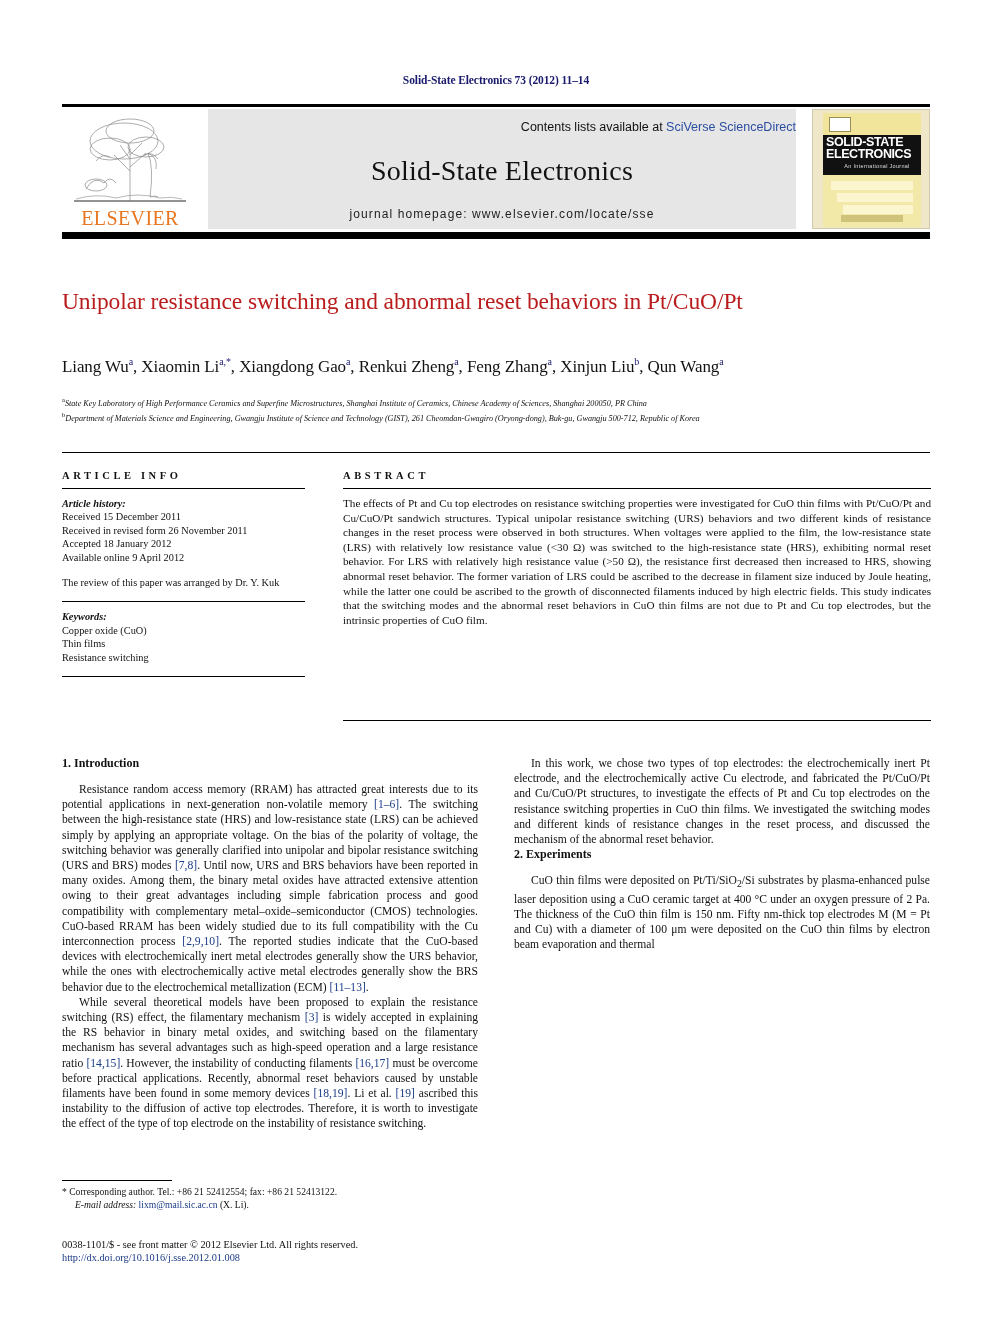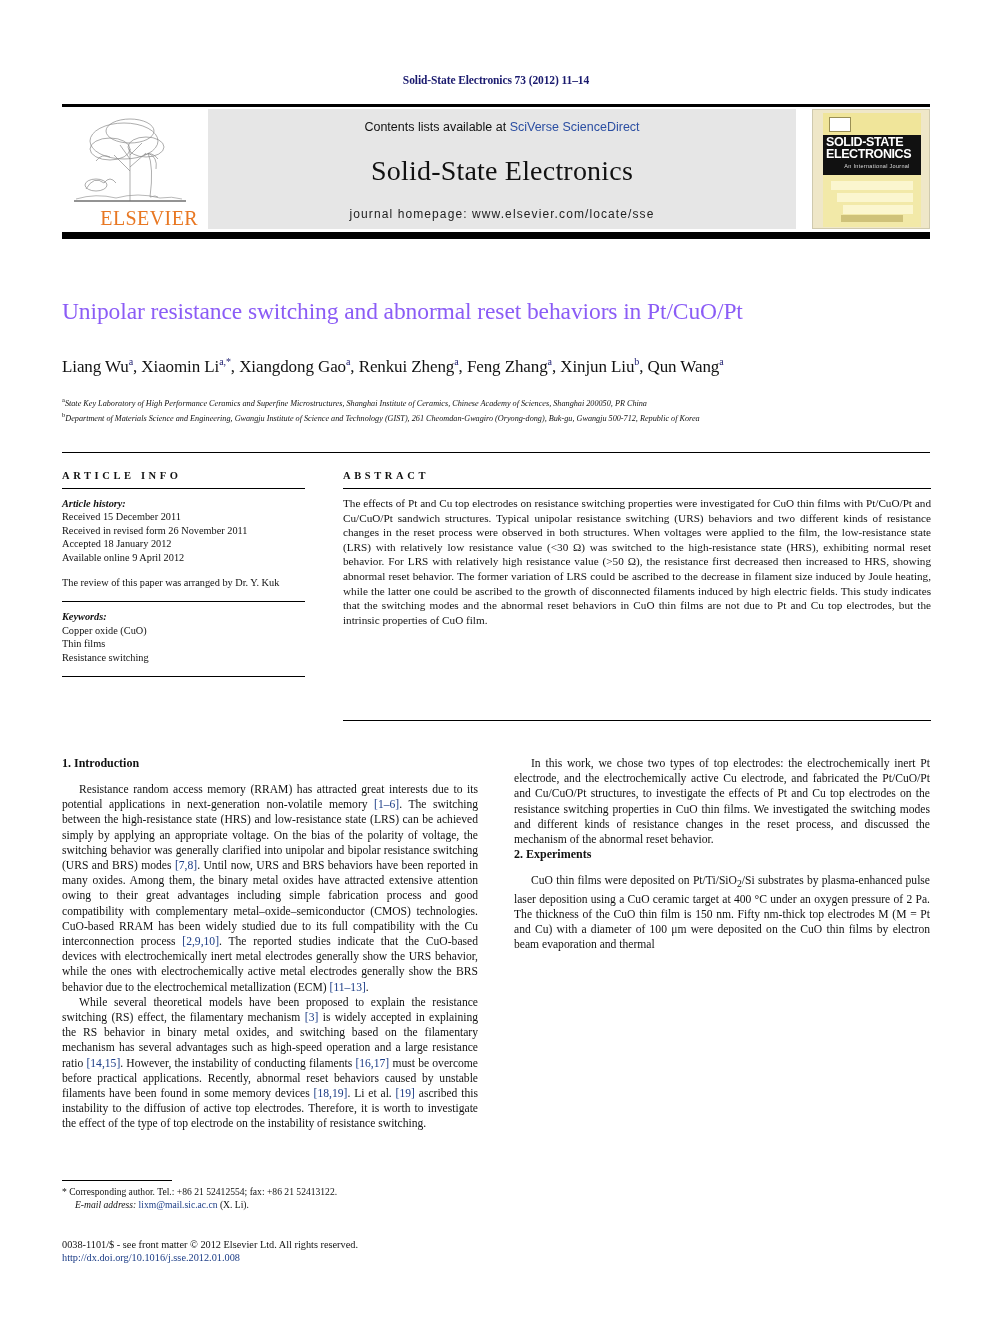--- a/index.html
+++ b/index.html
@@ -52,39 +52,39 @@
     left: 62px; top: 109px;
     width: 136px;
     height: 120px;
     background: #ffffff;
     overflow: hidden;
   }
   .elsevier-wordmark {
     position: absolute;
     left: 0; bottom: 1px;
     width: 136px;
-    text-align: right;
+    text-align: center;
     font-family: "Liberation Serif", serif;
     font-size: 20px;
     letter-spacing: 0.4px;
     color: #E87722;
     line-height: 1;
   }
   .journal-band {
     position: absolute;
     left: 208px; top: 109px;
     width: 588px;
     height: 120px;
     background: #e6e6e6;
   }
   .contents-line {
     position: absolute;
     left: 0; top: 11px;
     width: 588px;
-    text-align: center;
+    text-align: right;
     font-family: "Liberation Sans", sans-serif;
     font-size: 12.5px;
     color: #111;
   }
   .contents-line .link { color: #2b4ea2; }
   .journal-name {
     position: absolute;
     left: 0; top: 46px;
     width: 588px;
     text-align: center;
@@ -156,25 +156,25 @@
     position: absolute; background: #fbf6cf;
   }
   .cover-foot {
     position: absolute; left: 18px; bottom: 5px; width: 62px; height: 7px;
     background: #cfc27a;
   }
 
   
   .title {
     position: absolute;
-    left: 62px; top: 297px;
+    left: 62px; top: 287px;
     width: 868px;
     font-size: 23.5px;
     line-height: 29px;
-    color: #8b5cf6;
+    color: #b91c1c;
     letter-spacing: -0.1px;
   }
   .authors {
     position: absolute;
     left: 62px; top: 356px;
     width: 868px;
     font-size: 17px;
     color: #111;
     letter-spacing: -0.1px;
   }

